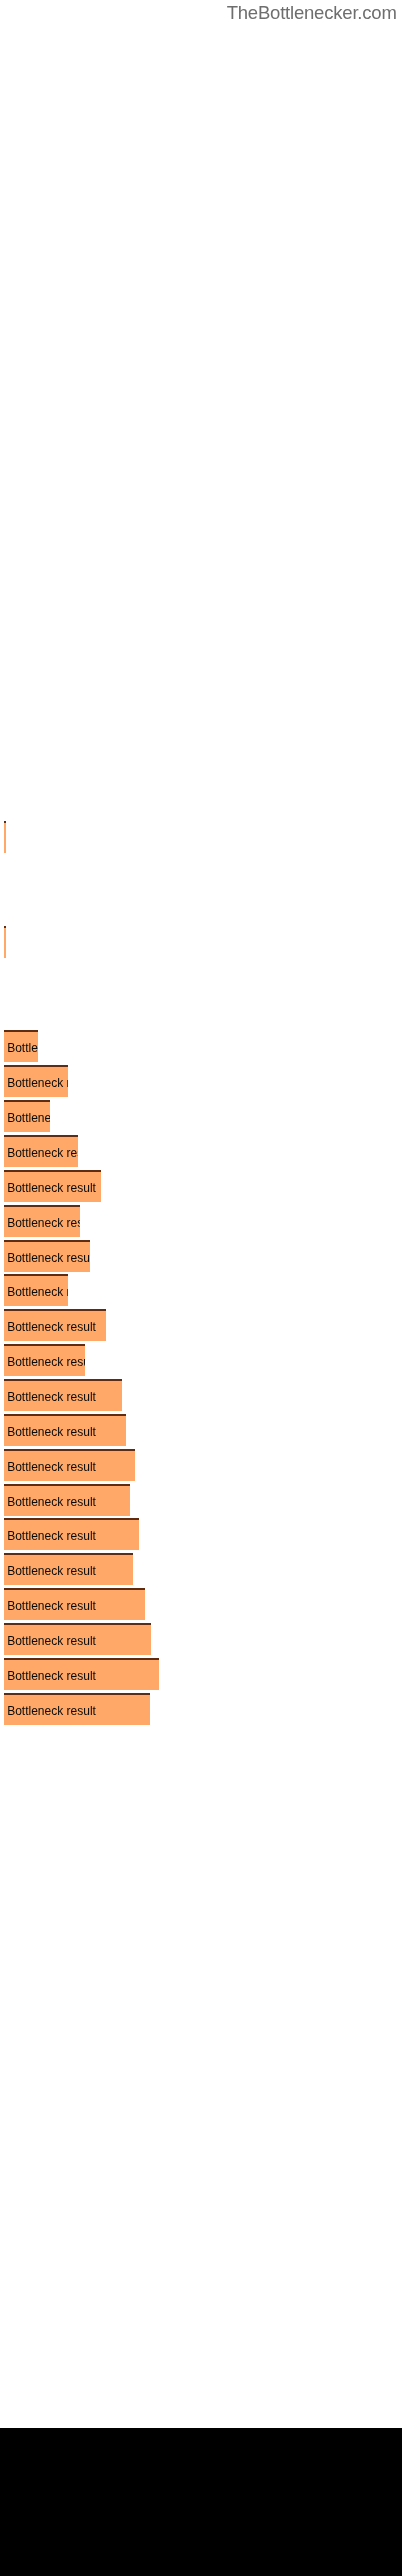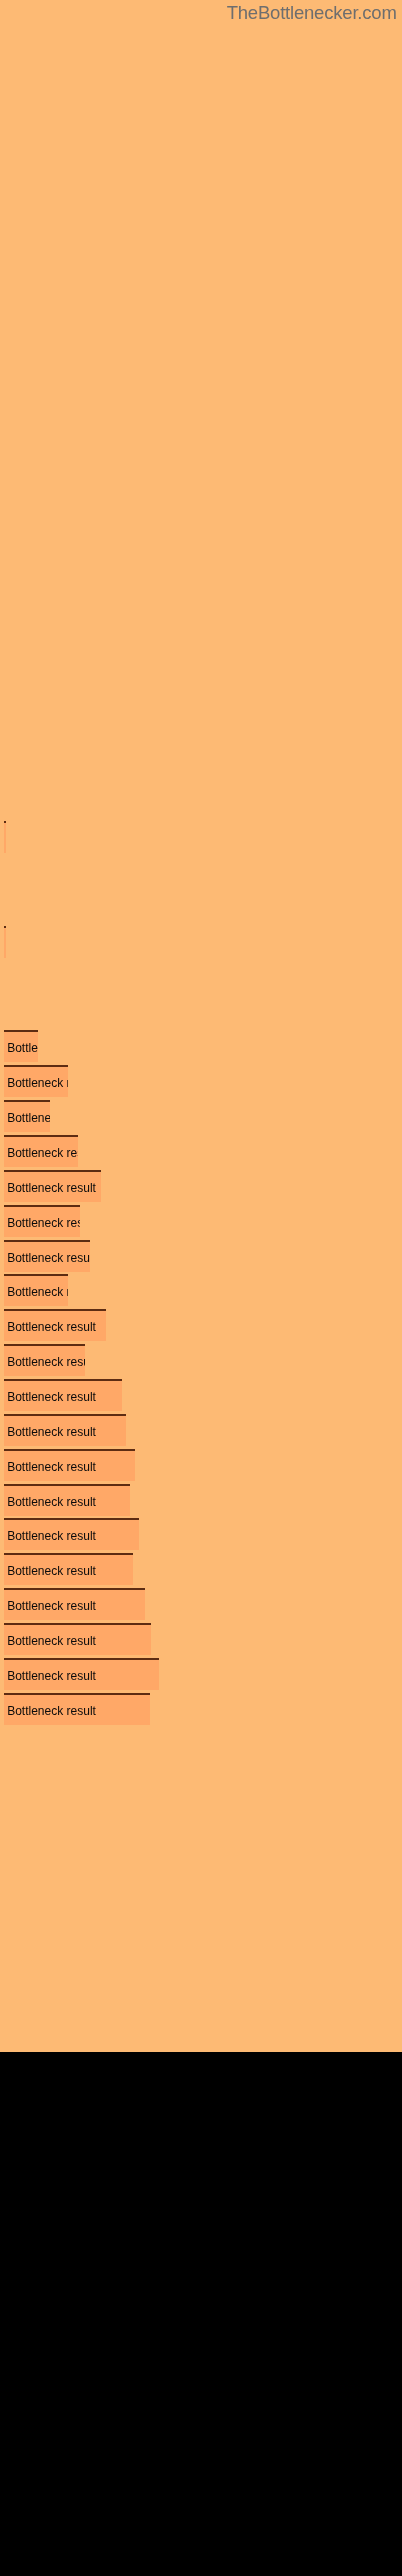--- a/index.html
+++ b/index.html
@@ -15,22 +15,22 @@
     overflow: hidden;
     font-family: "Liberation Sans", sans-serif;
     -webkit-font-smoothing: antialiased;
   }
 
   #chart-root {
     position: absolute;
     left: 0;
     top: 0;
     width: 403px;
-    height: 2052px;
-    background: #fdba74;
+    height: 2428px;
+    background: #ffffff;
   }
 
   
   #watermark {
     position: absolute;
     right: 6.4px;
     top: 1.6px;
     color: #6e6e6e;
     font-size: 18.5px;
     font-family: "Liberation Sans", sans-serif;

